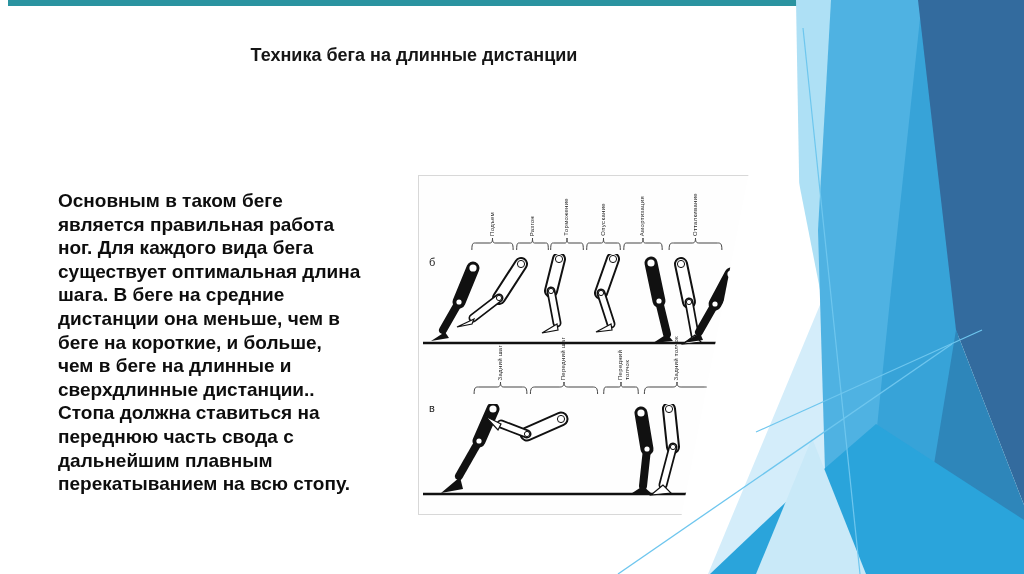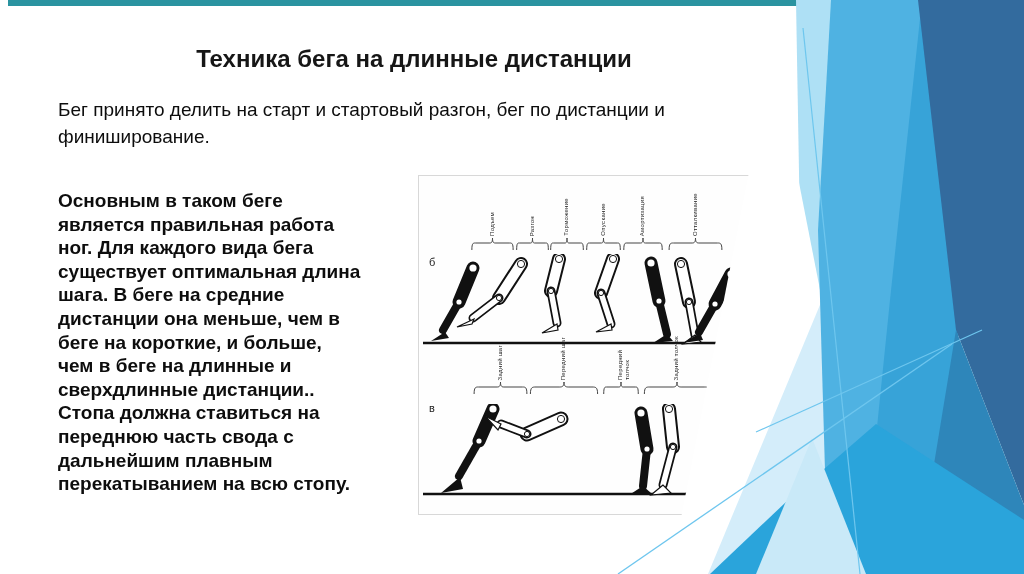--- a/index.html
+++ b/index.html
@@ -1,21 +1,21 @@
 <!DOCTYPE html>
 <html><head>
 <meta charset="utf-8">
 <style>
   html,body{margin:0;padding:0;background:#ffffff;}
   .slide{position:relative;width:1024px;height:574px;background:#ffffff;overflow:hidden;
          font-family:"Liberation Sans",sans-serif;color:#0d0d0d;}
   .top-bar-svg{position:absolute;left:8px;top:0;z-index:1;}
   .deco-svg{position:absolute;left:560px;top:0;z-index:4;pointer-events:none;}
   .title{position:absolute;top:45px;left:0;width:828px;text-align:center;
-         font-size:24px;font-weight:bold;color:#161616;z-index:2;}
+         font-size:18px;font-weight:bold;color:#161616;z-index:2;}
   .intro{position:absolute;top:96px;left:58px;width:680px;font-size:19px;line-height:27px;
          white-space:pre-line;z-index:2;}
   .bodytext{position:absolute;top:189px;left:58px;width:380px;font-size:19px;line-height:23.6px;
          white-space:pre-line;z-index:2;font-weight:bold;}
   .figure{position:absolute;left:418px;top:175px;width:332px;height:338px;background:#fefefe;
           border:1px solid #d8d8d8;z-index:3;}
   .row-letter{position:absolute;font-size:11px;color:#222;}
   .phase{position:absolute;}
   .brace{position:absolute;bottom:0;left:0;width:100%;height:12px;display:block;}
   .plabel{position:absolute;bottom:14px;left:50%;margin-left:-4px;writing-mode:vertical-rl;
@@ -27,22 +27,20 @@
 <body>
 
 <div class="slide">
 
   <svg class="top-bar-svg" width="926" height="7">
     <rect x="0" y="0" width="926" height="6" fill="#2a93a0"></rect>
   </svg>
 
   <div class="title">Техника бега на длинные дистанции</div>
 
-  <div class="intro">Бег принято делить на старт и стартовый разгон, бег по дистанции и
-финиширование.</div>
 
   <div class="bodytext">Основным в таком беге
 является правильная работа
 ног. Для каждого вида бега
 существует оптимальная длина
 шага. В беге на средние
 дистанции она меньше, чем в
 беге на короткие, и больше,
 чем в беге на длинные и
 сверхдлинные дистанции..

